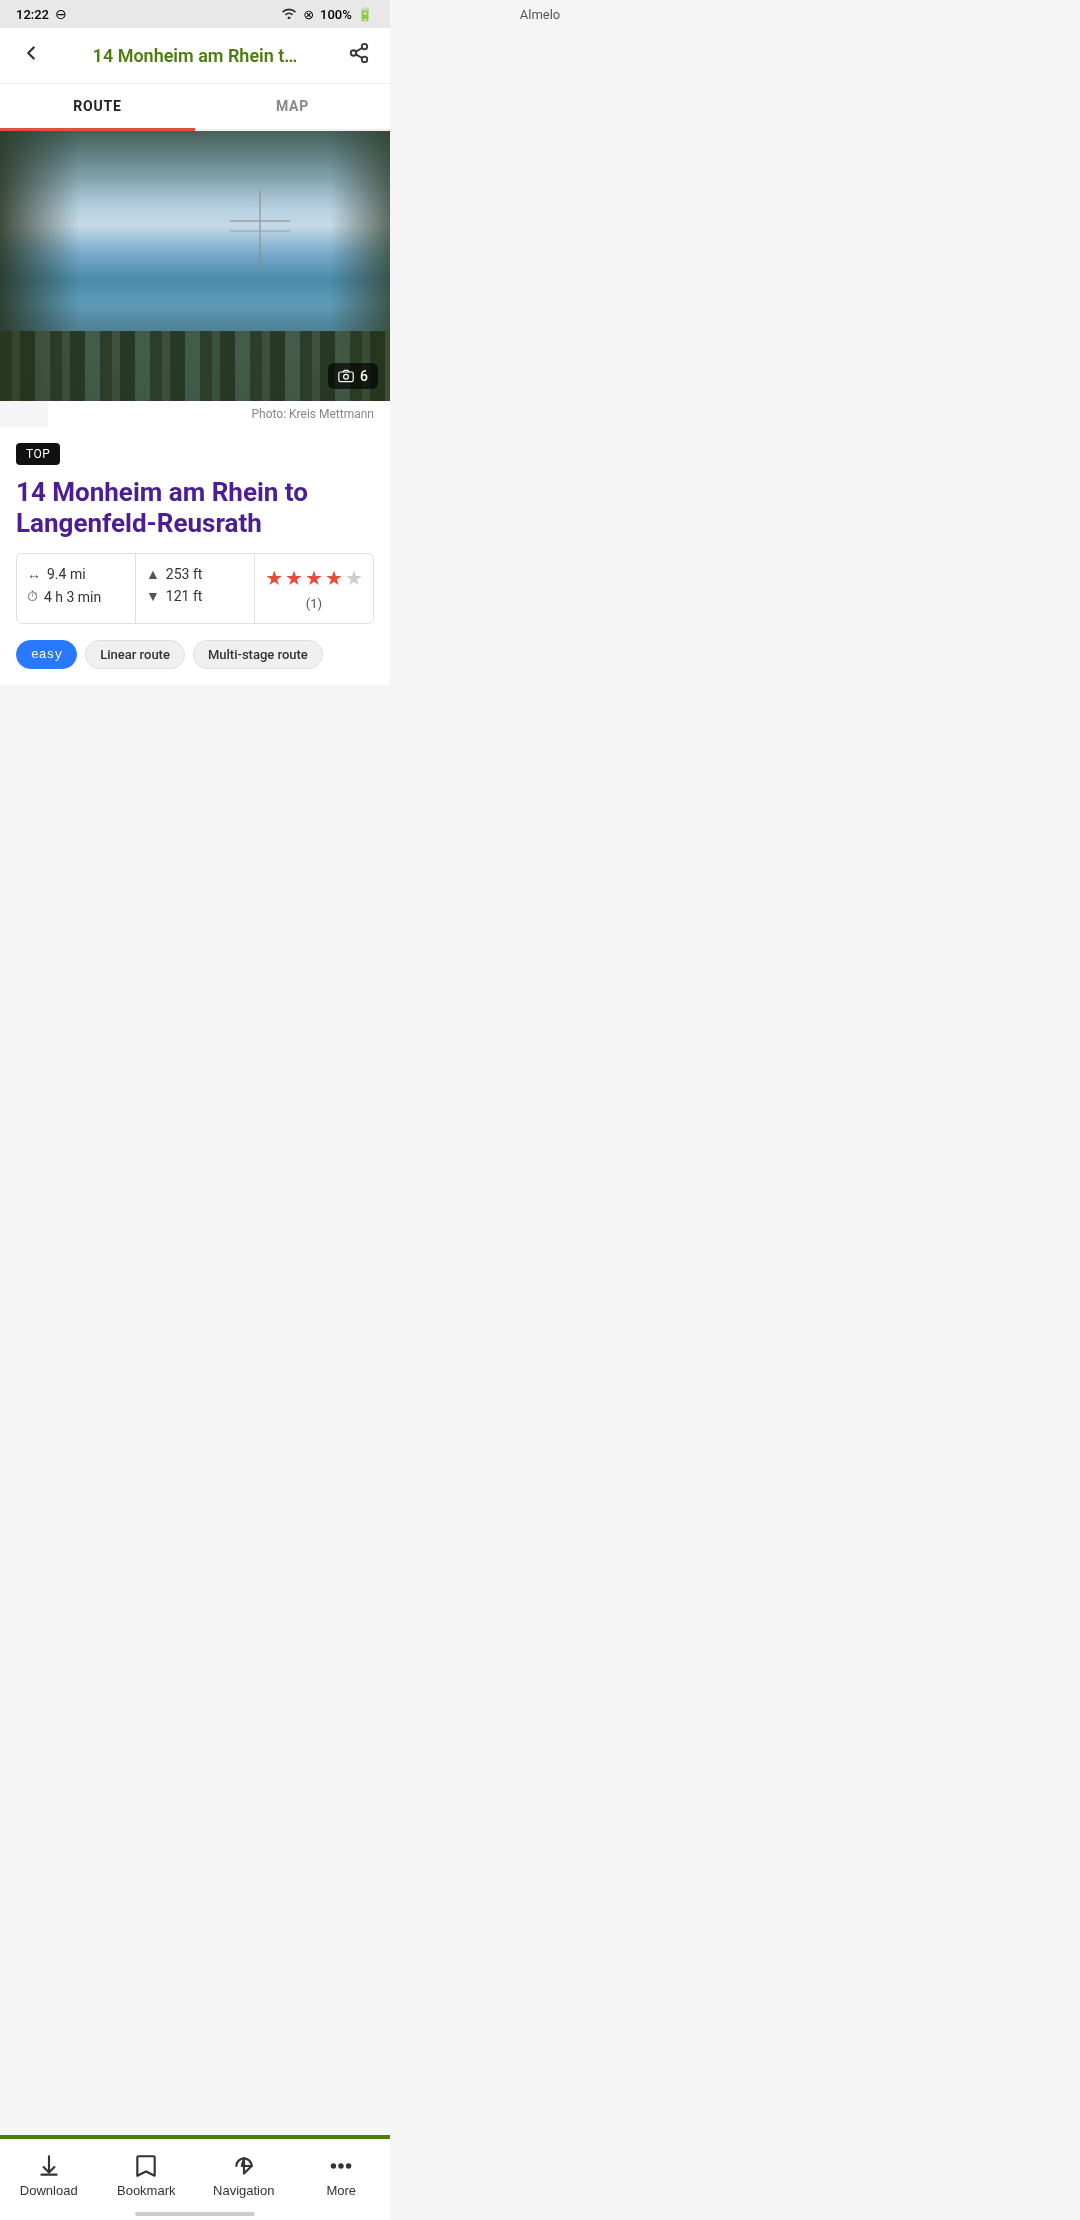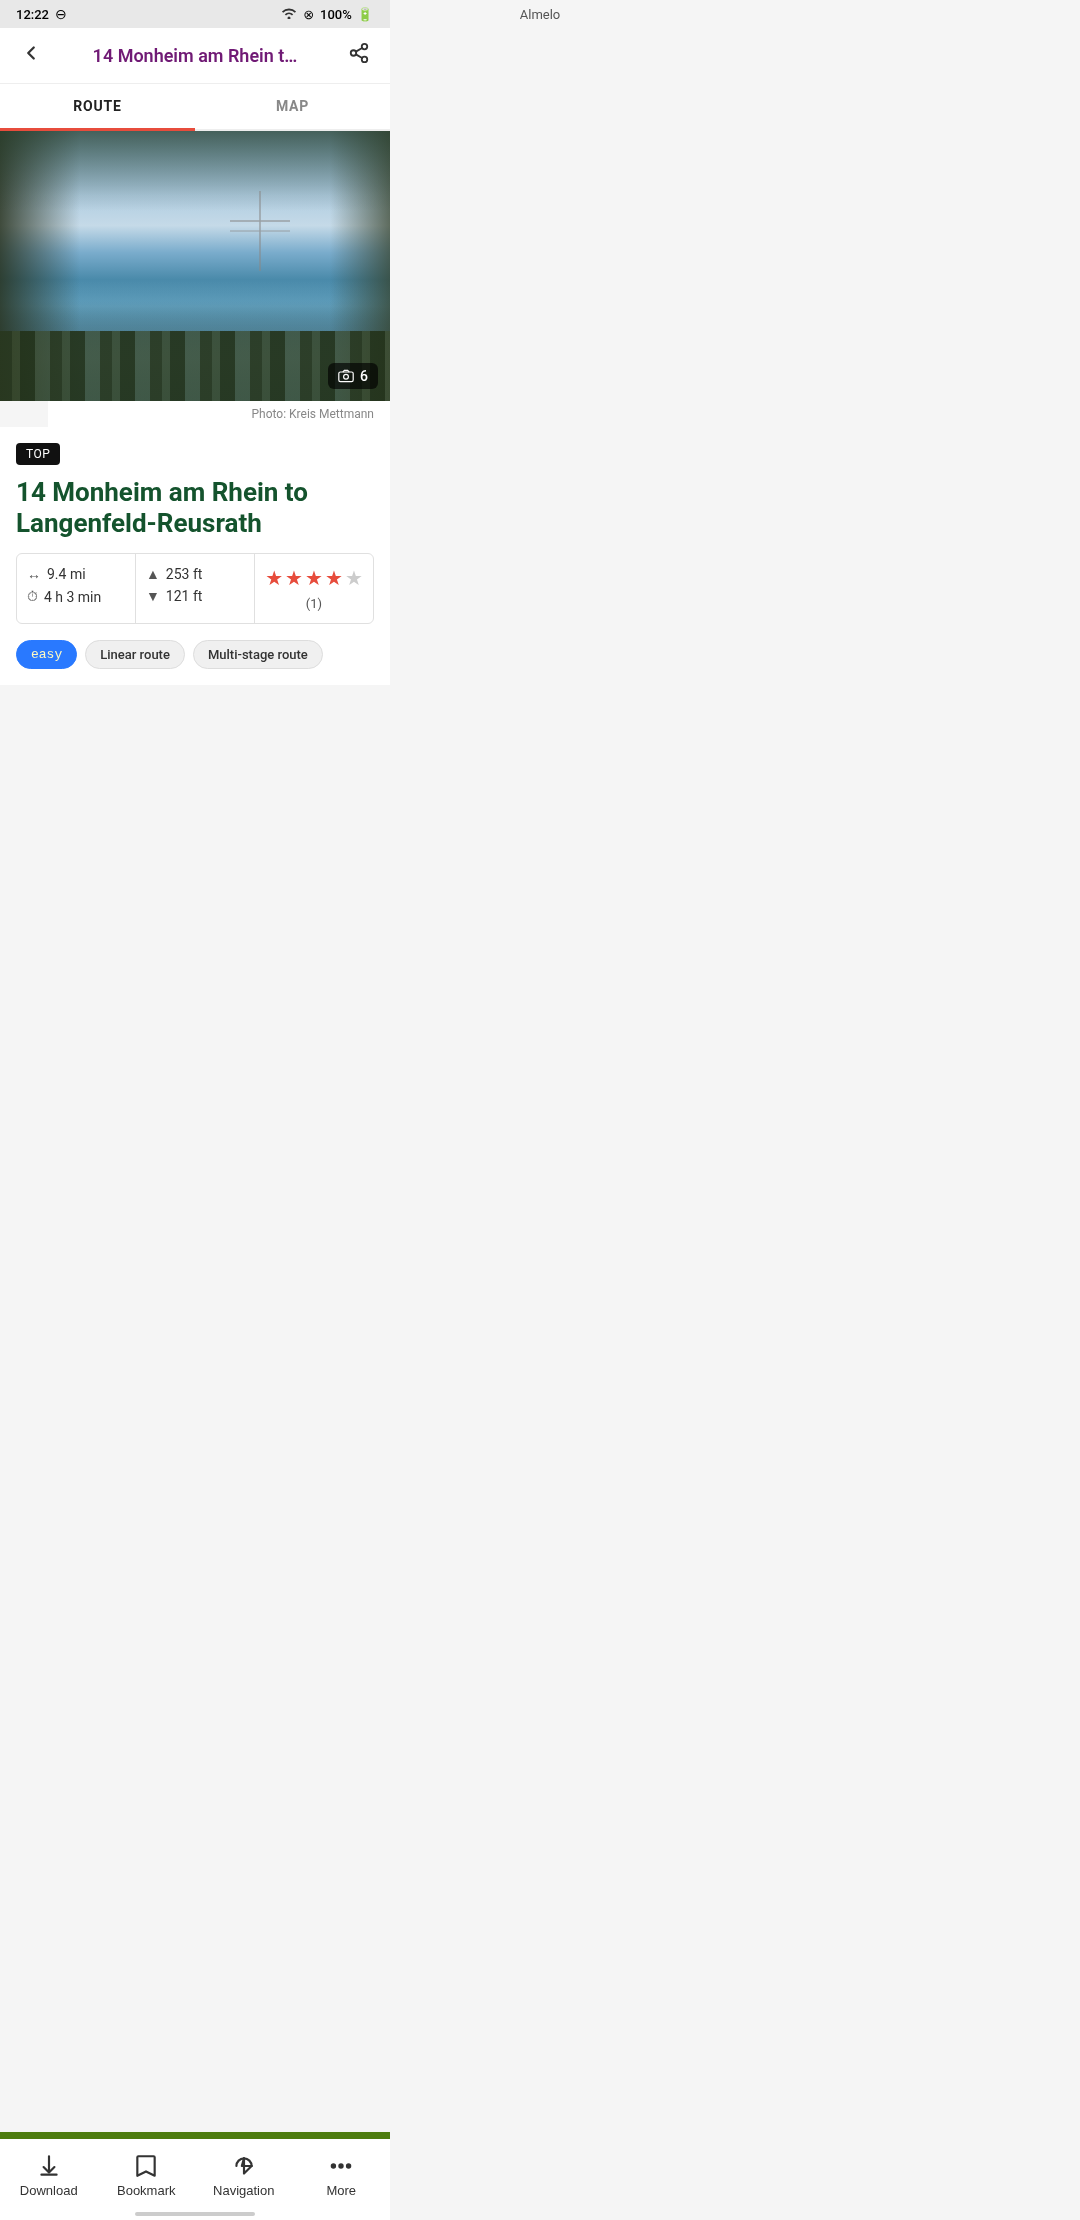--- a/index.html
+++ b/index.html
@@ -58,21 +58,21 @@
       font-size: 22px;
       cursor: pointer;
       color: #333;
       background: none;
       border: none;
       padding: 4px;
     }
     .nav-title {
       font-size: 18px;
       font-weight: 600;
-      color: #701a75;
+      color: #4d7c0f;
       flex: 1;
       text-align: center;
       margin: 0 8px;
     }
     .share-btn {
       font-size: 20px;
       cursor: pointer;
       color: #333;
       background: none;
       border: none;
@@ -195,21 +195,21 @@
       font-weight: 400;
       padding: 4px 10px;
       border-radius: 4px;
       letter-spacing: 0.5px;
       margin-bottom: 12px;
     }
 
     .route-title {
       font-size: 26px;
       font-weight: 700;
-      color: #14532d;
+      color: #4c1d95;
       line-height: 1.2;
       margin-bottom: 14px;
     }
 
     .trail-info-row {
       display: flex;
       align-items: center;
       gap: 10px;
       margin-bottom: 18px;
     }
@@ -307,21 +307,21 @@
       font-family: Liberation Mono, monospace;
     }
 
     
     .bottom-bar {
       position: fixed;
       bottom: 0;
       left: 0;
       width: 390px;
       background: #fff;
-      border-top: 7px solid #4d7c0f;
+      border-top: 4px solid #4d7c0f;
       display: flex;
       align-items: center;
       padding: 8px 0 16px;
     }
     .bottom-action {
       flex: 1;
       display: flex;
       flex-direction: column;
       align-items: center;
       gap: 4px;

